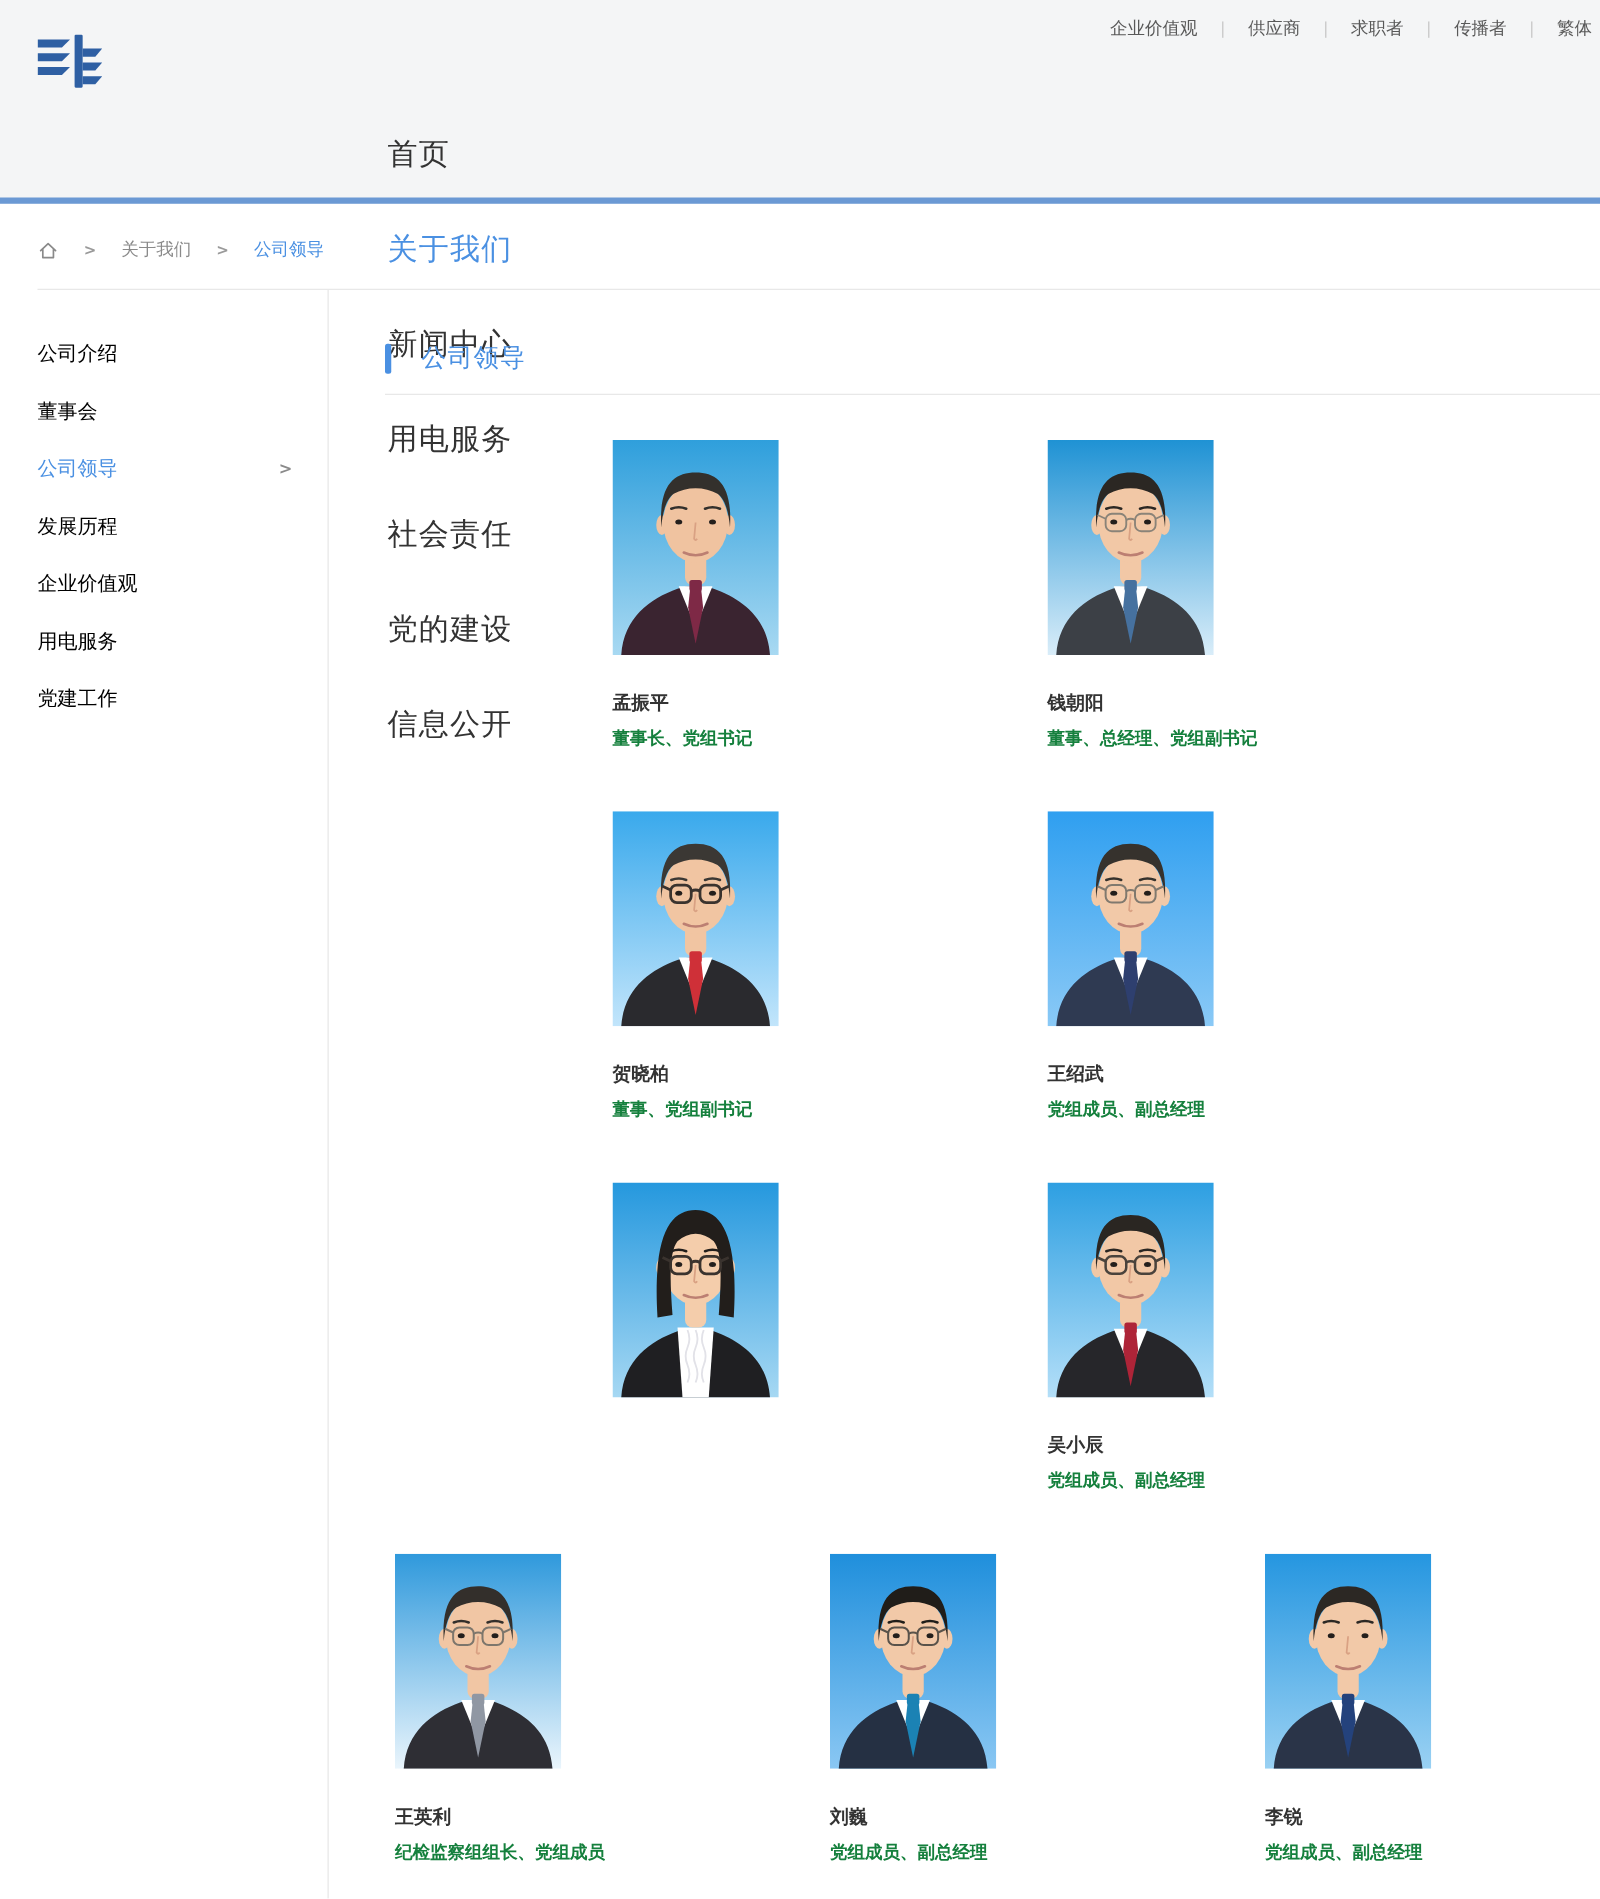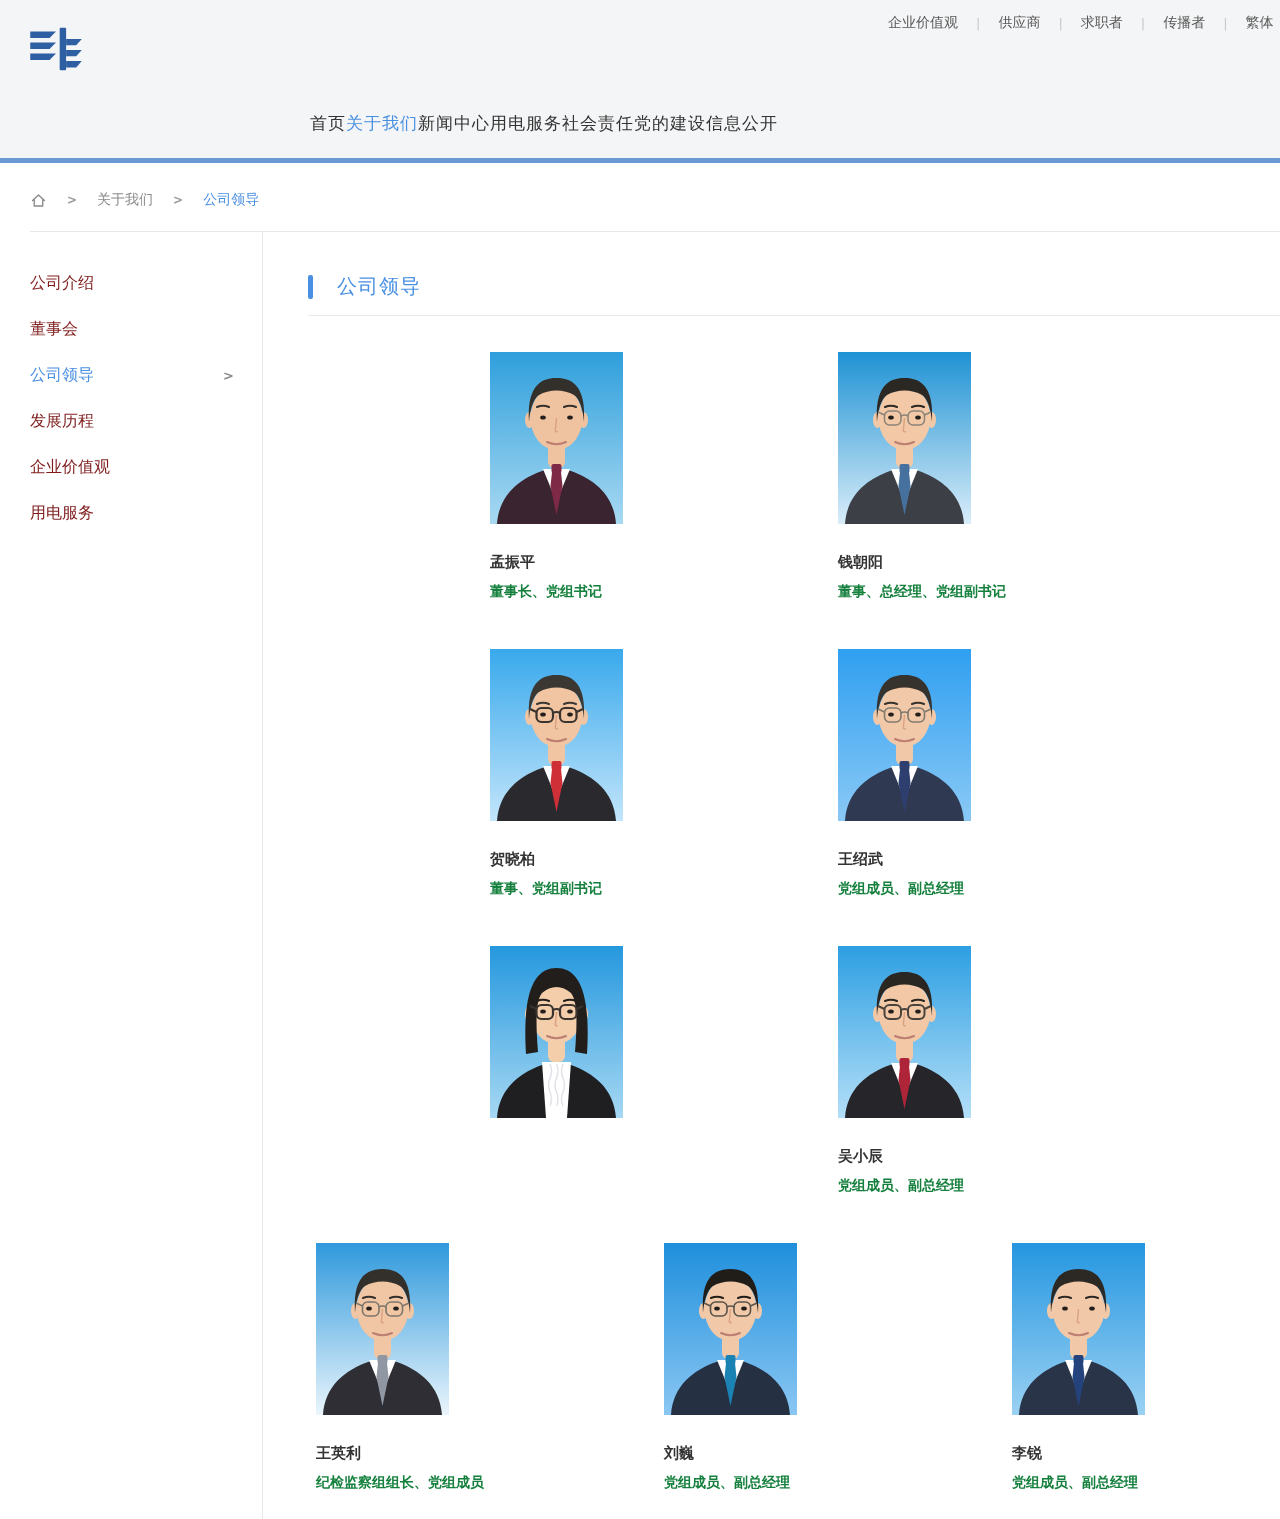--- a/index.html
+++ b/index.html
@@ -12,38 +12,38 @@
   .logo{position:absolute;top:26px;left:28px;display:flex;align-items:flex-start;cursor:pointer;}
   .logo-mark{width:56px;height:46px;margin-right:12px;}
   .logo-text .cn{font-size:26px;font-weight:bold;color:#3a3a3a;letter-spacing:3px;line-height:30px;}
   .logo-text .en{font-size:10.5px;font-weight:bold;color:#44474c;letter-spacing:1.2px;margin-top:2px;}
 
   .toplinks{position:absolute;top:14px;left:888px;display:flex;align-items:center;
             font-size:14px;color:#595959;white-space:nowrap;}
   .toplinks .lnk{cursor:pointer;}
   .toplinks .sep{margin:0 18px;color:#c9c9c9;font-size:13px;}
 
-  .mainnav{position:absolute;left:310px;top:108px;display:flex;
-           font-size:17px;color:#333;line-height:30px;}
+  .mainnav{position:absolute;left:310px;top:108px;display:flex;gap:46px;
+           font-size:24px;color:#333;line-height:30px;flex-direction:column;}
   .mainnav .nav-item{letter-spacing:1px;cursor:pointer;}
   .mainnav .nav-item.active{color:#4a90e2;}
 
   
   .breadcrumb{position:absolute;top:188px;left:30px;display:flex;align-items:center;
               gap:20px;font-size:14px;color:#8a8a8a;height:24px;}
   .breadcrumb .crumb{cursor:pointer;}
   .breadcrumb .crumb.current{color:#4a90e2;}
   .breadcrumb .chev{color:#9a9a9a;font-size:12px;font-weight:bold;}
   .bc-line{position:absolute;top:231px;left:30px;width:1250px;height:1px;background:#e8e8e8;}
 
   
   .sidebar{position:absolute;left:0;top:232px;width:263px;height:1287px;
            border-right:1px solid #e8e8e8;box-sizing:border-box;padding:28px 28px 0 30px;}
   .side-item{height:46px;display:flex;align-items:center;justify-content:space-between;
-             font-size:16px;color:#7f1d1d;cursor:pointer;}
+             font-size:16px;color:#000000;cursor:pointer;}
   .side-item.active{color:#4a90e2;}
   .side-item .arrow{color:#8a8a8a;font-size:13px;font-weight:bold;}
 
   
   .main{position:absolute;left:308px;top:273px;width:1060px;}
   .main-title{display:flex;align-items:center;}
   .title-bar{width:5px;height:24px;background:#4a90e2;border-radius:2px;}
   .title-text{margin-left:24px;font-size:20px;color:#4a90e2;letter-spacing:1px;}
   .title-divider{height:1px;background:#e8e8e8;margin-top:15px;width:100%;}
 
@@ -122,20 +122,23 @@
     </div>
     <div class="side-item">
       <span>发展历程</span>
     </div>
     <div class="side-item">
       <span>企业价值观</span>
     </div>
     <div class="side-item">
       <span>用电服务</span>
     </div>
+    <div class="side-item">
+      <span>党建工作</span>
+    </div>
   </aside>
 
   <main class="main">
     <div class="main-title">
       <span class="title-bar"></span>
       <span class="title-text">公司领导</span>
     </div>
     <div class="title-divider"></div>
 
     <div class="people">

